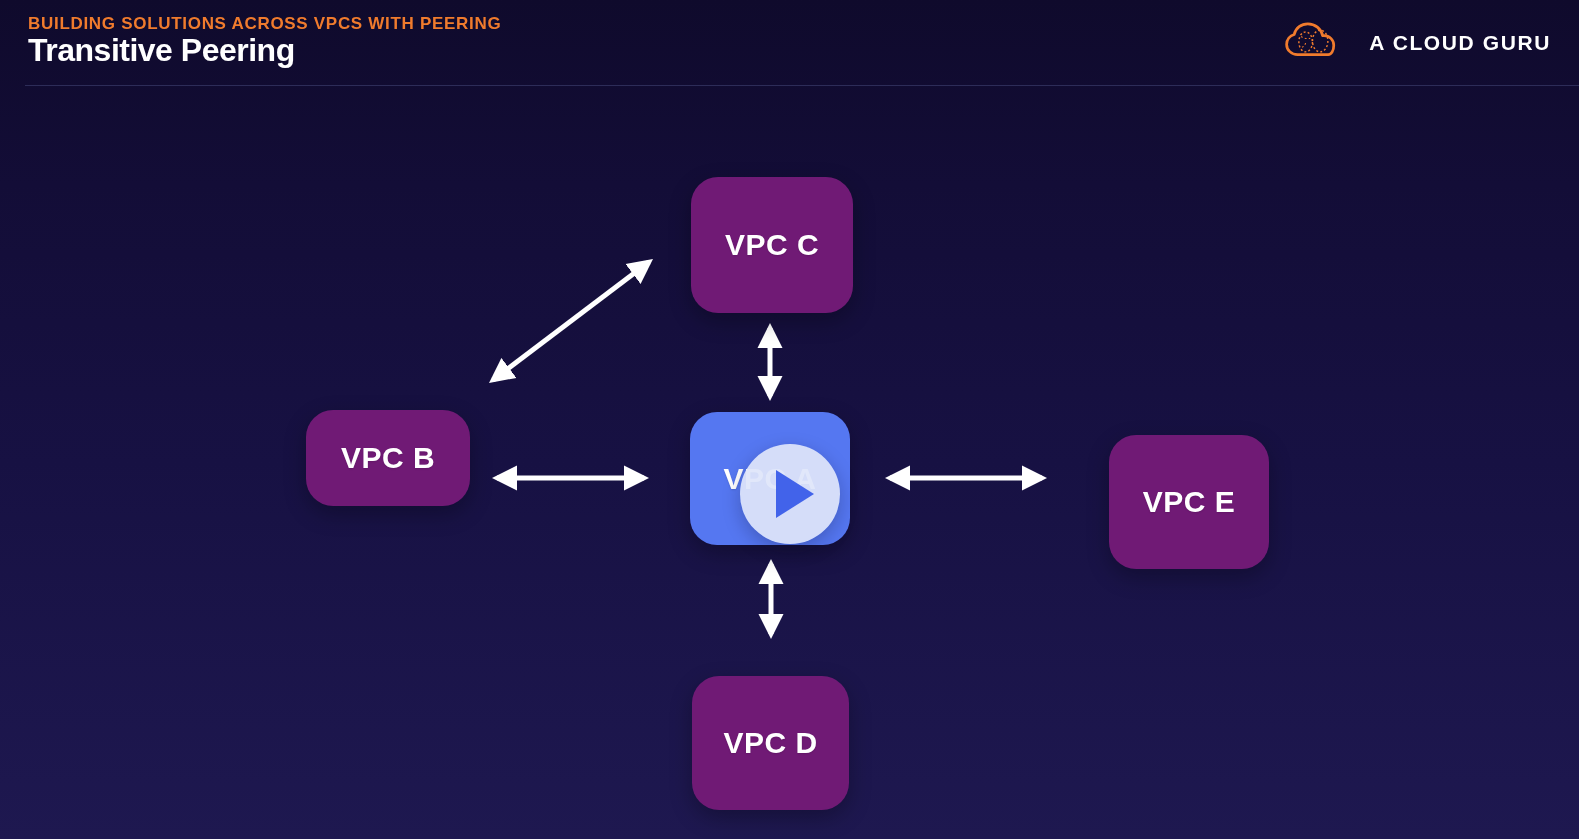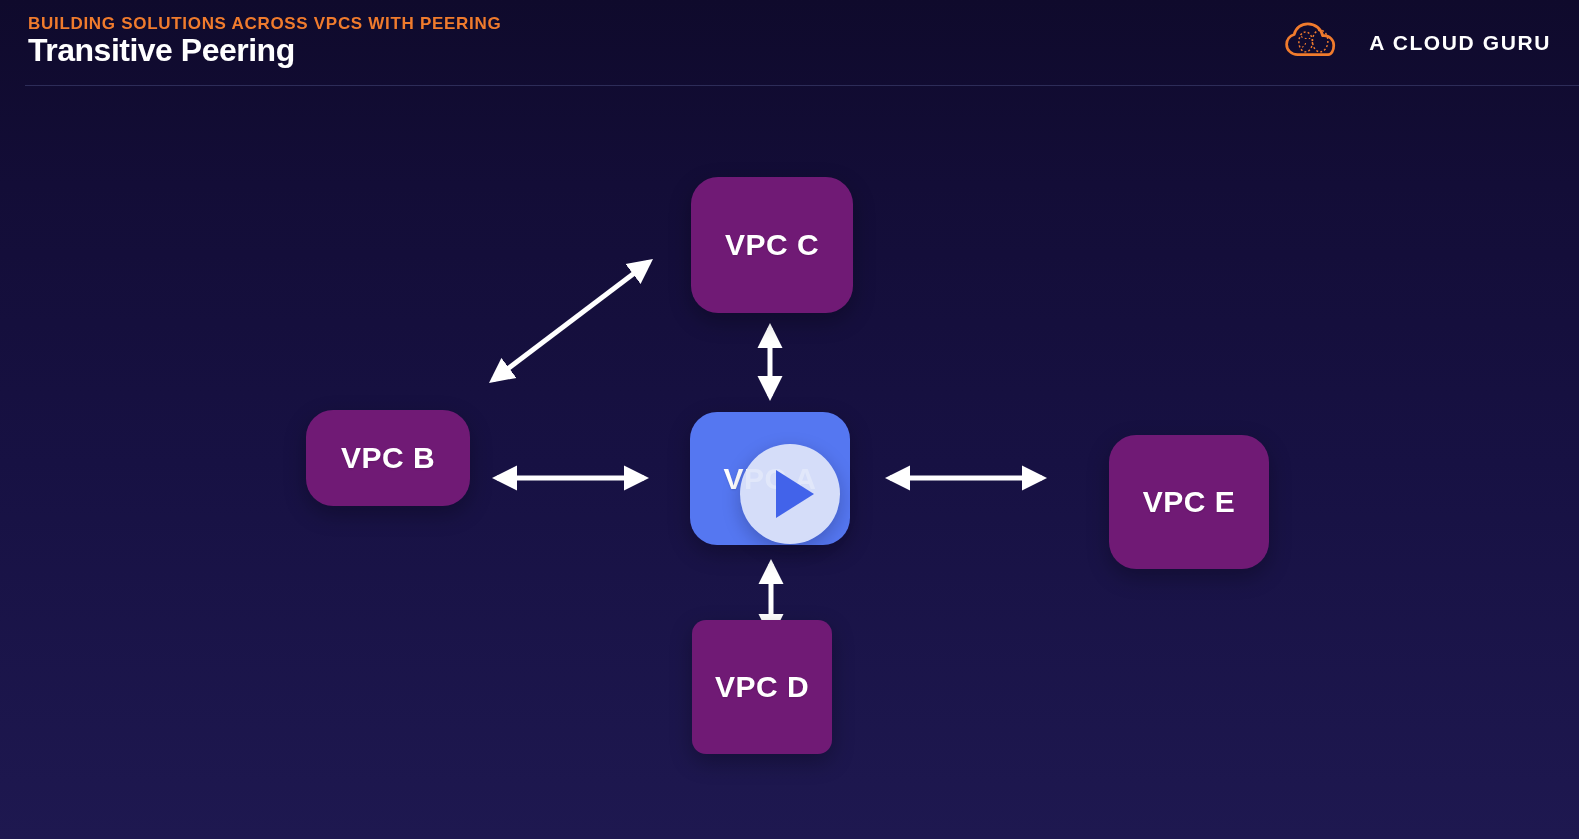--- a/index.html
+++ b/index.html
@@ -45,21 +45,21 @@
     display: flex; align-items: center; justify-content: center;
     box-shadow: 0 8px 22px rgba(0, 0, 0, 0.28);
   }
   .vpc-node .vpc-label {
     color: #ffffff; font-size: 30px; font-weight: 700; letter-spacing: 0.5px;
     text-shadow: 0 1px 2px rgba(0,0,0,0.12);
   }
   .node-a { left: 690px; top: 412px; width: 160px; height: 133px; background: #5577f1; }
   .node-b { left: 306px; top: 410px; width: 164px; height: 96px; }
   .node-c { left: 691px; top: 177px; width: 162px; height: 136px; }
-  .node-d { left: 692px; top: 620px; width: 140px; height: 134px; border-radius: 14px; }
+  .node-d { left: 692px; top: 676px; width: 157px; height: 134px; }
   .node-e { left: 1077px; top: 435px; width: 160px; height: 134px; margin-left: 32px; }
 
   .arrow-layer { position: absolute; inset: 0; pointer-events: none; }
 
   
   .play-overlay {
     position: absolute; left: 740px; top: 444px;
     width: 100px; height: 100px; border-radius: 50%;
     background: rgba(223, 229, 250, 0.93);
     border: none; cursor: pointer;

